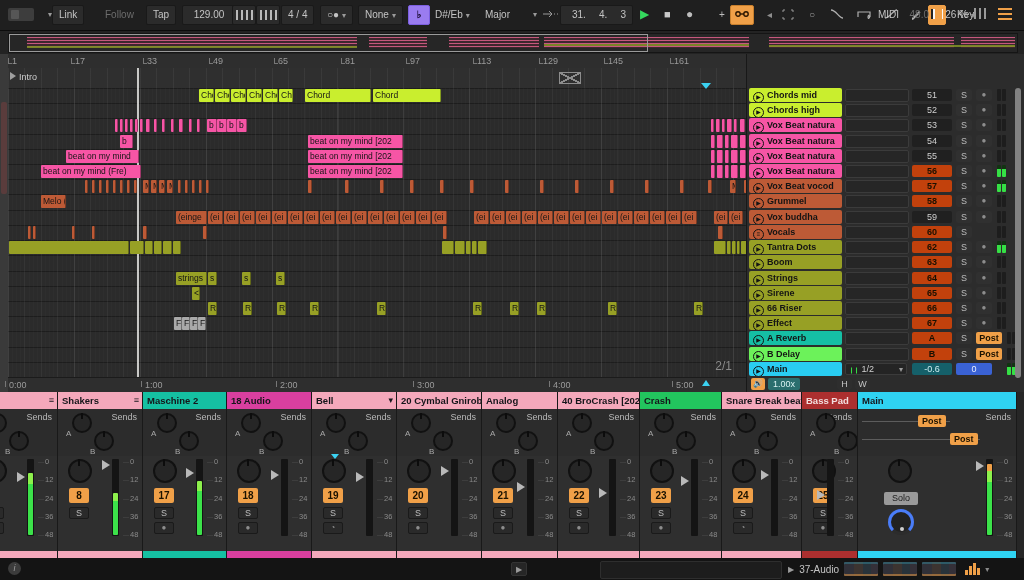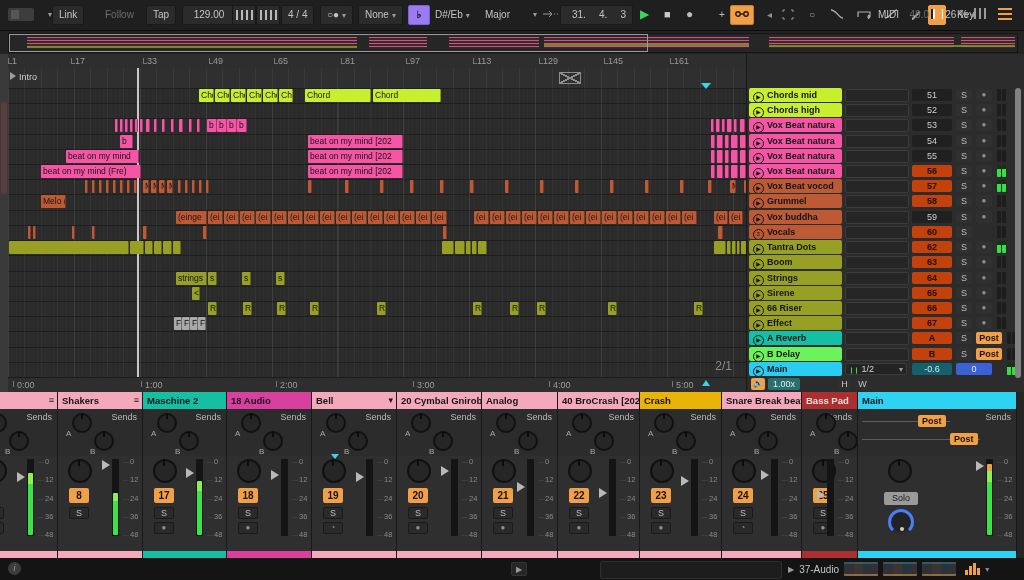--- a/index.html
+++ b/index.html
@@ -420,21 +420,21 @@
         <div class="clip" style="left: 529px; top: 213.94px; width: 9px; background: rgb(151, 160, 37);">R</div>
         <div class="clip" style="left: 600px; top: 213.94px; width: 9px; background: rgb(151, 160, 37);">R</div>
         <div class="clip" style="left: 686px; top: 213.94px; width: 9px; background: rgb(151, 160, 37);">R</div>
         <div class="clip" style="left: 166px; top: 229.15px; width: 8px; background: rgb(169, 169, 169);">F</div>
         <div class="clip" style="left: 174px; top: 229.15px; width: 8px; background: rgb(169, 169, 169);">F</div>
         <div class="clip" style="left: 182px; top: 229.15px; width: 8px; background: rgb(169, 169, 169);">F</div>
         <div class="clip" style="left: 190px; top: 229.15px; width: 8px; background: rgb(169, 169, 169);">F</div>
       </div>
     <div class="timeruler">
       <div id="ticks">
-          <div class="ttick" style="left: 9px;">0:00</div>
+          <div class="ttick" style="left: 1px;">0:00</div>
           <div class="ttick" style="left: 137px;">1:00</div>
           <div class="ttick" style="left: 272px;">2:00</div>
           <div class="ttick" style="left: 409px;">3:00</div>
           <div class="ttick" style="left: 545px;">4:00</div>
           <div class="ttick" style="left: 668px;">5:00</div>
         </div>
       <div class="tmark" id="tmark" style="left: 694px;"></div>
     </div>
   </div>
 
@@ -881,21 +881,21 @@
               <span>24</span>
               <span>36</span>
               <span>48</span>
             </div>
           </div>
           <div class="s-strip" style="background: rgb(244, 168, 187);"></div>
         </div>
       </div>
       <div class="strip" style="width: 82px;">
         <div style="position: absolute; left: 0px; top: 0px; bottom: 0px; width: 82px;">
-          <div class="s-name" style="background: #eab308;"><span>Crash</span></div>
+          <div class="s-name" style="background: #22c55e;"><span>Crash</span></div>
           <div class="s-sends">
             <span class="sends-lbl">Sends</span>
             <div class="knob" style="left: 14px; top: 4px;"></div>
             <span class="klbl" style="left: 8px; top: 20px;">A</span>
             <div class="knob" style="left: 36px; top: 22px;"></div>
             <span class="klbl" style="left: 32px; top: 38px;">B</span>
           </div>
           <div class="s-fader">
             <div class="pan"></div>
             <div class="s-num">23</div>

